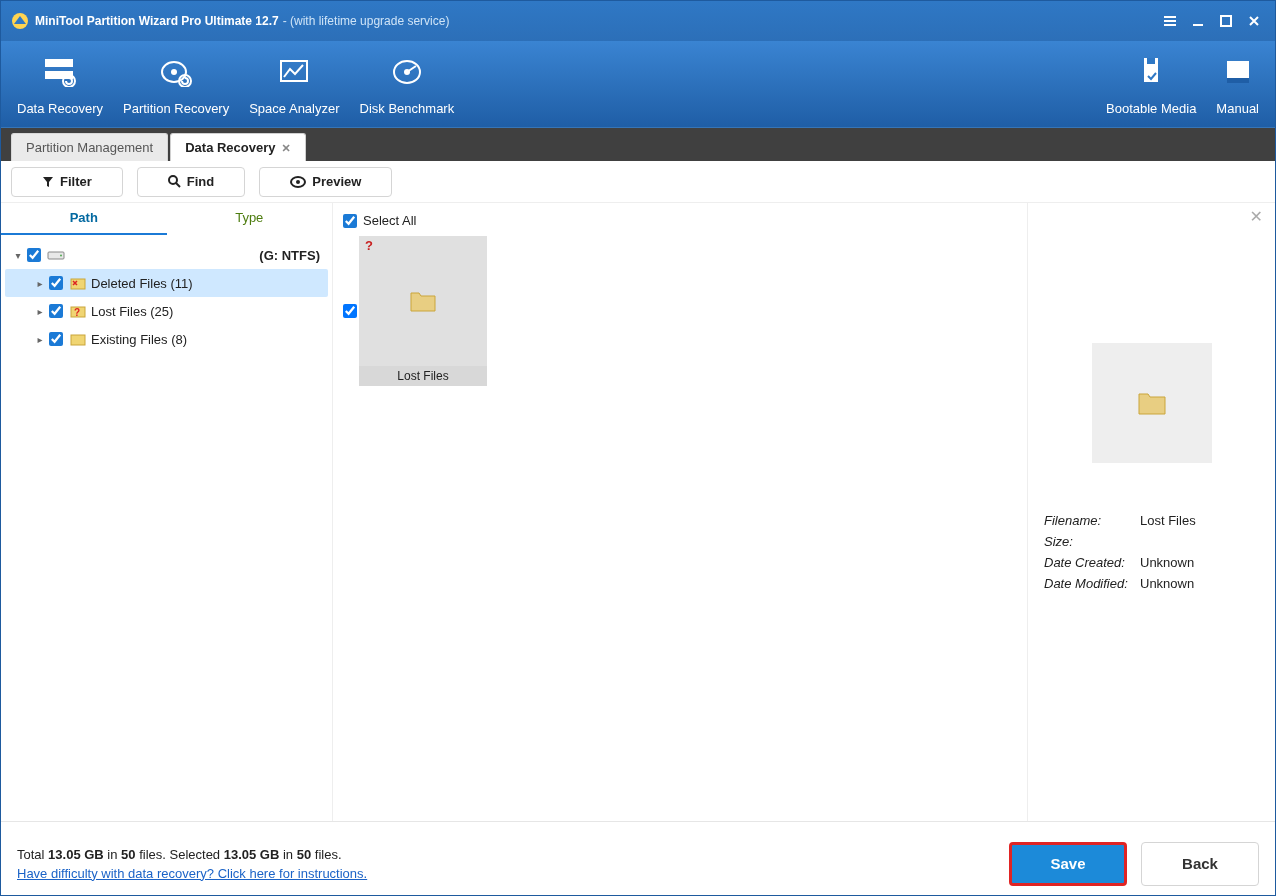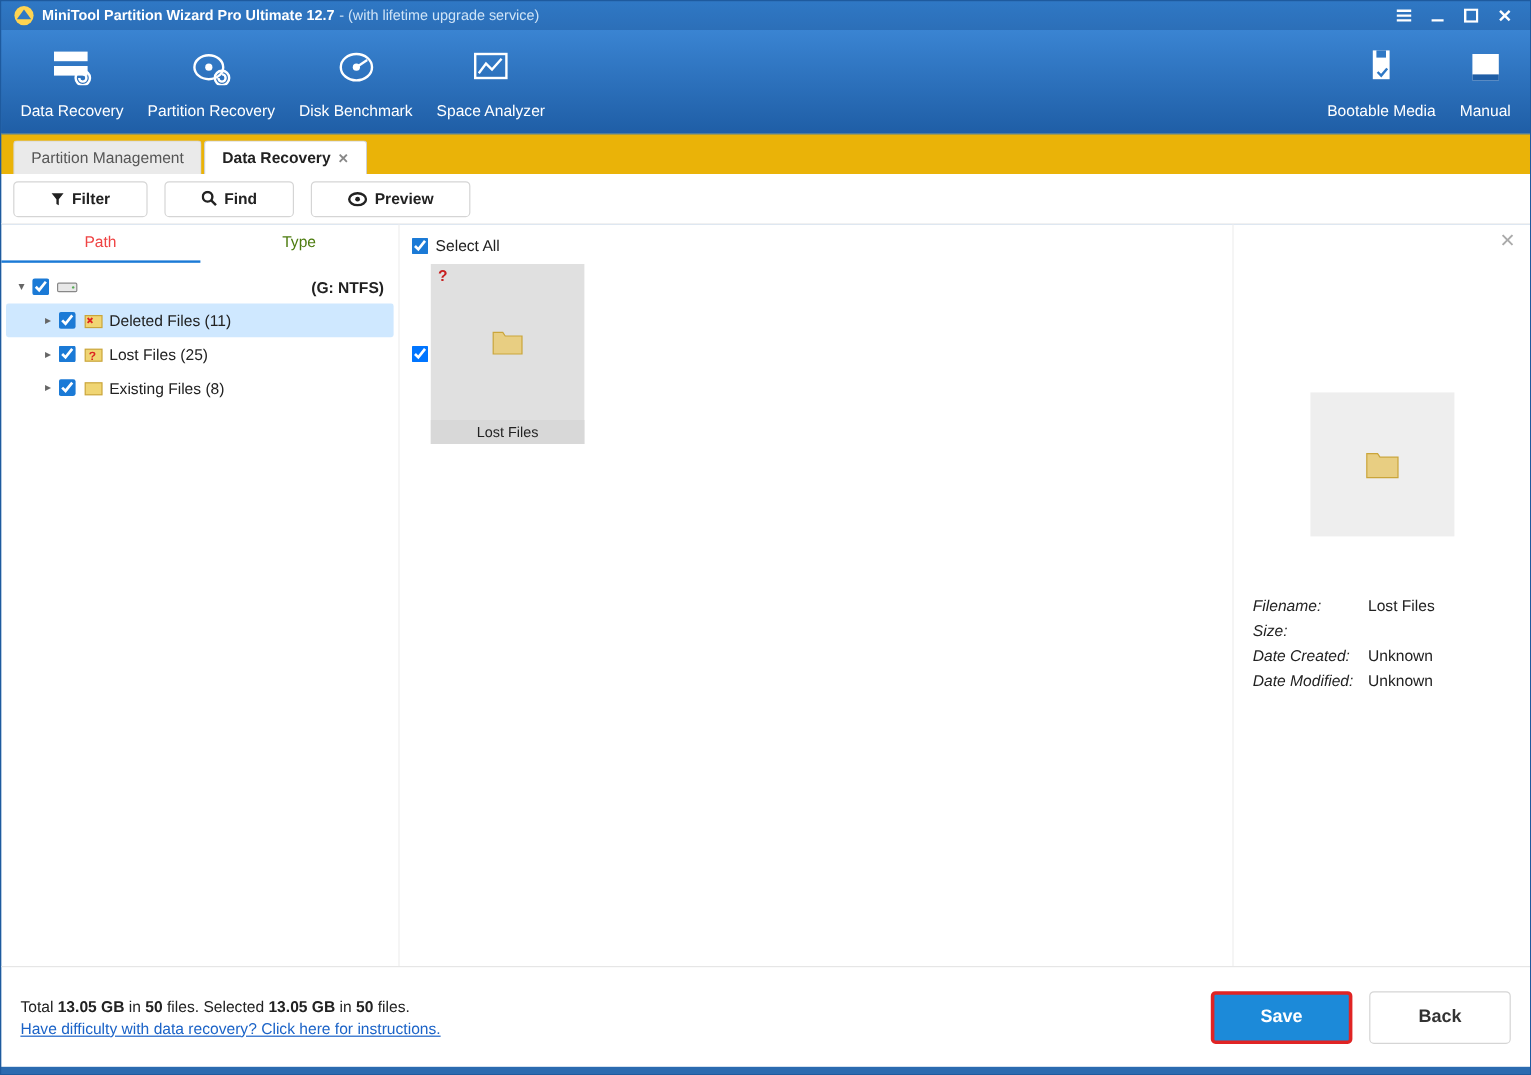--- a/index.html
+++ b/index.html
@@ -1,40 +1,40 @@
 <!DOCTYPE html>
 <html><head>
 <meta charset="utf-8">
 <style>
   * { box-sizing: border-box; margin: 0; padding: 0; font-family: "Segoe UI", Arial, sans-serif; }
   body { width: 1276px; height: 896px; overflow: hidden; background:#2b6bb0; border:1px solid #1e5a9e; }
-  .titlebar { height: 24px; background: linear-gradient(#2f78c5,#2c6fb8); color:#fff; display:flex; align-items:center; padding:0 10px; font-size:12px; }
+  .titlebar { height: 40px; background: linear-gradient(#2f78c5,#2c6fb8); color:#fff; display:flex; align-items:center; padding:0 10px; font-size:12px; }
   .titlebar .app-icon { width:18px; height:18px; margin-right:6px; display:inline-flex; align-items:center; justify-content:center;}
   .titlebar .app-icon svg{ display:block;}
   .titlebar .name { font-weight:600; color:#fff; }
   .titlebar .sub  { color:#cfe4f7; margin-left:4px; }
   .titlebar .spacer { flex:1; }
   .winbtn { width:22px; height:22px; display:inline-flex; align-items:center; justify-content:center; color:#fff; margin-left:6px; cursor:pointer; }
   .ribbon { height: 86px; background: linear-gradient(#3a84d2,#1f5ea6); display:flex; align-items:flex-start; padding:10px 6px 0 6px; color:#fff;}
   .ribbon .rbtn { width:auto; min-width:90px; text-align:center; padding:2px 10px; cursor:pointer;}
   .ribbon .rbtn .ico { height:38px; display:flex; align-items:center; justify-content:center; }
   .ribbon .rbtn .lab { font-size:13px; margin-top:10px; color:#fff; }
   .ribbon .spacer{ flex:1;}
-  .tabs { height: 34px; background:#eab308; border-top:1px solid #3675b7; display:flex; align-items:flex-end; padding-left:10px;}
+  .tabs { height: 34px; background:#404040; border-top:1px solid #3675b7; display:flex; align-items:flex-end; padding-left:10px;}
   .tab { padding:6px 14px; font-size:13px; color:#565656; background:#eaeaea; border:1px solid #d7d7d7; border-bottom:none; margin-right:2px; border-radius:3px 3px 0 0; cursor:pointer;}
   .tab.active { background:#fff; font-weight:700; color:#222; border-color:#d0d0d0;}
   .tab .x { margin-left:6px; color:#888; font-size:11px;}
   .toolbar { height:42px; background:#fff; border-bottom:1px solid #eee; display:flex; align-items:center; padding:0 10px; gap:14px;}
   .tbtn { height:30px; background:#fff; border:1px solid #d5d5d5; border-radius:4px; padding:0 30px; font-size:13px; display:flex; align-items:center; cursor:pointer; color:#222; font-weight:700;}
   .tbtn svg { margin-right:6px; }
   .content { display:flex; height:618px; background:#fff; }
   .left { width:332px; border-right:1px solid #eee; padding:0; }
   .subtabs { display:flex; height:32px; }
   .subtab { flex:0 0 50%; text-align:center; font-size:13px; line-height:30px; color:#4d7c0f; cursor:pointer; }
-  .subtab.active { color:#ef4444; font-weight:400; border-bottom:2px solid #1b7ad6;}
+  .subtab.active { color:#0369a1; font-weight:700; border-bottom:2px solid #1b7ad6;}
   .tree { padding:6px 4px; font-size:13px; color:#222;}
   .tree .row { display:flex; align-items:center; height:28px; padding-left:6px; cursor:pointer; border-radius:2px;}
   .tree .row.sel { background:#cfe8ff;}
   .tree .chev { width:14px; text-align:center; color:#666; font-size:10px; margin-right:2px;}
   .tree input[type=checkbox]{ width:14px; height:14px; accent-color:#1b7ad6; margin-right:6px;}
   .tree .ico { width:18px; display:inline-flex; justify-content:center; margin-right:4px;}
   .tree .drive-label { margin-left:auto; padding-right:8px; font-weight:700; color:#222;}
   .center { flex:1; padding:6px 10px; position:relative;}
   .selall { font-size:13px; color:#222; display:flex; align-items:center; gap:6px; margin:4px 0 8px 0;}
   .selall input{ width:14px; height:14px; accent-color:#1b7ad6;}
@@ -113,35 +113,35 @@
           <circle cx="15" cy="15" r="3" fill="#fff"></circle>
           <circle cx="26" cy="24" r="6" fill="none" stroke="#fff" stroke-width="2"></circle>
           <path d="M23 24a3 3 0 1 0 3-3" fill="none" stroke="#fff" stroke-width="2"></path>
         </svg>
       </div>
     <div class="lab">Partition Recovery</div>
   </div>
   <div class="rbtn">
     <div class="ico">
         <svg width="34" height="30">
+          <rect x="4" y="4" width="26" height="20" fill="none" stroke="#fff" stroke-width="2"></rect>
+          <path d="M7 20 L13 12 L18 17 L26 8" fill="none" stroke="#fff" stroke-width="2"></path>
+        </svg>
+      </div>
+    <div class="lab">Space Analyzer</div>
+  </div>
+  <div class="rbtn">
+    <div class="ico">
+        <svg width="34" height="30">
           <ellipse cx="17" cy="15" rx="13" ry="11" fill="none" stroke="#fff" stroke-width="2"></ellipse>
           <circle cx="17" cy="15" r="3" fill="#fff"></circle>
           <path d="M17 15 L26 9" stroke="#fff" stroke-width="2"></path>
         </svg>
       </div>
     <div class="lab">Disk Benchmark</div>
-  </div>
-  <div class="rbtn">
-    <div class="ico">
-        <svg width="34" height="30">
-          <rect x="4" y="4" width="26" height="20" fill="none" stroke="#fff" stroke-width="2"></rect>
-          <path d="M7 20 L13 12 L18 17 L26 8" fill="none" stroke="#fff" stroke-width="2"></path>
-        </svg>
-      </div>
-    <div class="lab">Space Analyzer</div>
   </div>
   <div class="spacer"></div>
   <div class="rbtn">
     <div class="ico">
         <svg width="26" height="32">
           <rect x="6" y="2" width="14" height="24" fill="#fff"></rect>
           <rect x="9" y="2" width="8" height="6" fill="#2f78c5"></rect>
           <path d="M10 20 l3 3 l5 -6" fill="none" stroke="#2f78c5" stroke-width="2"></path>
         </svg>
       </div>

